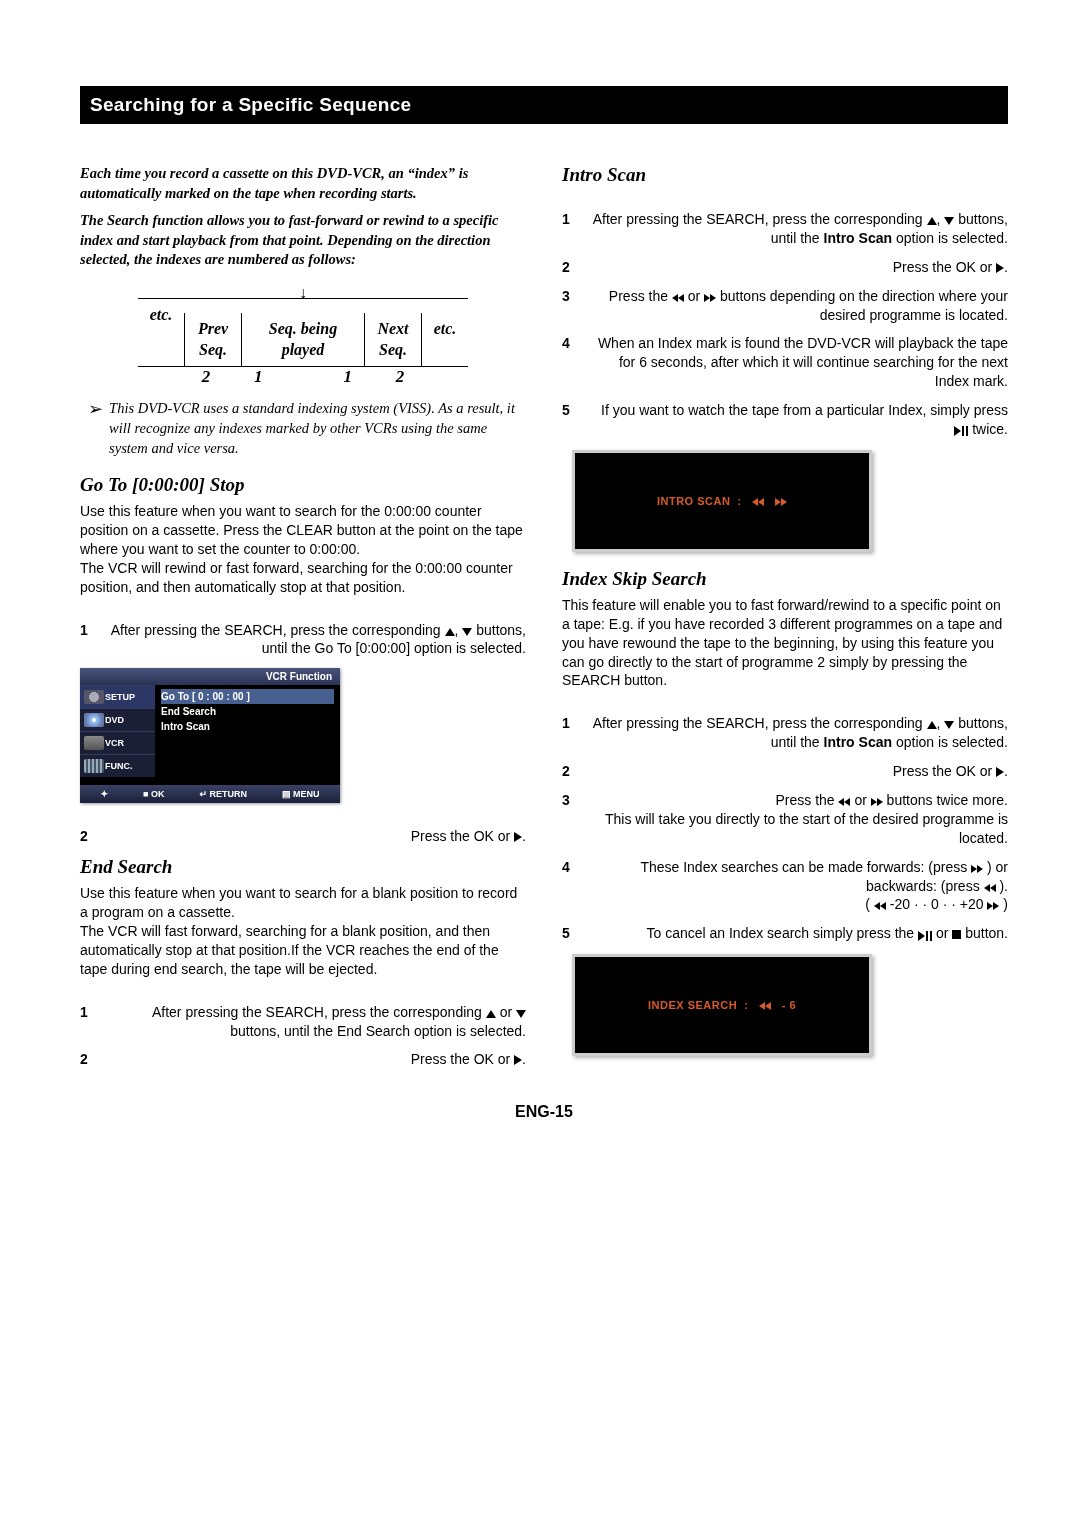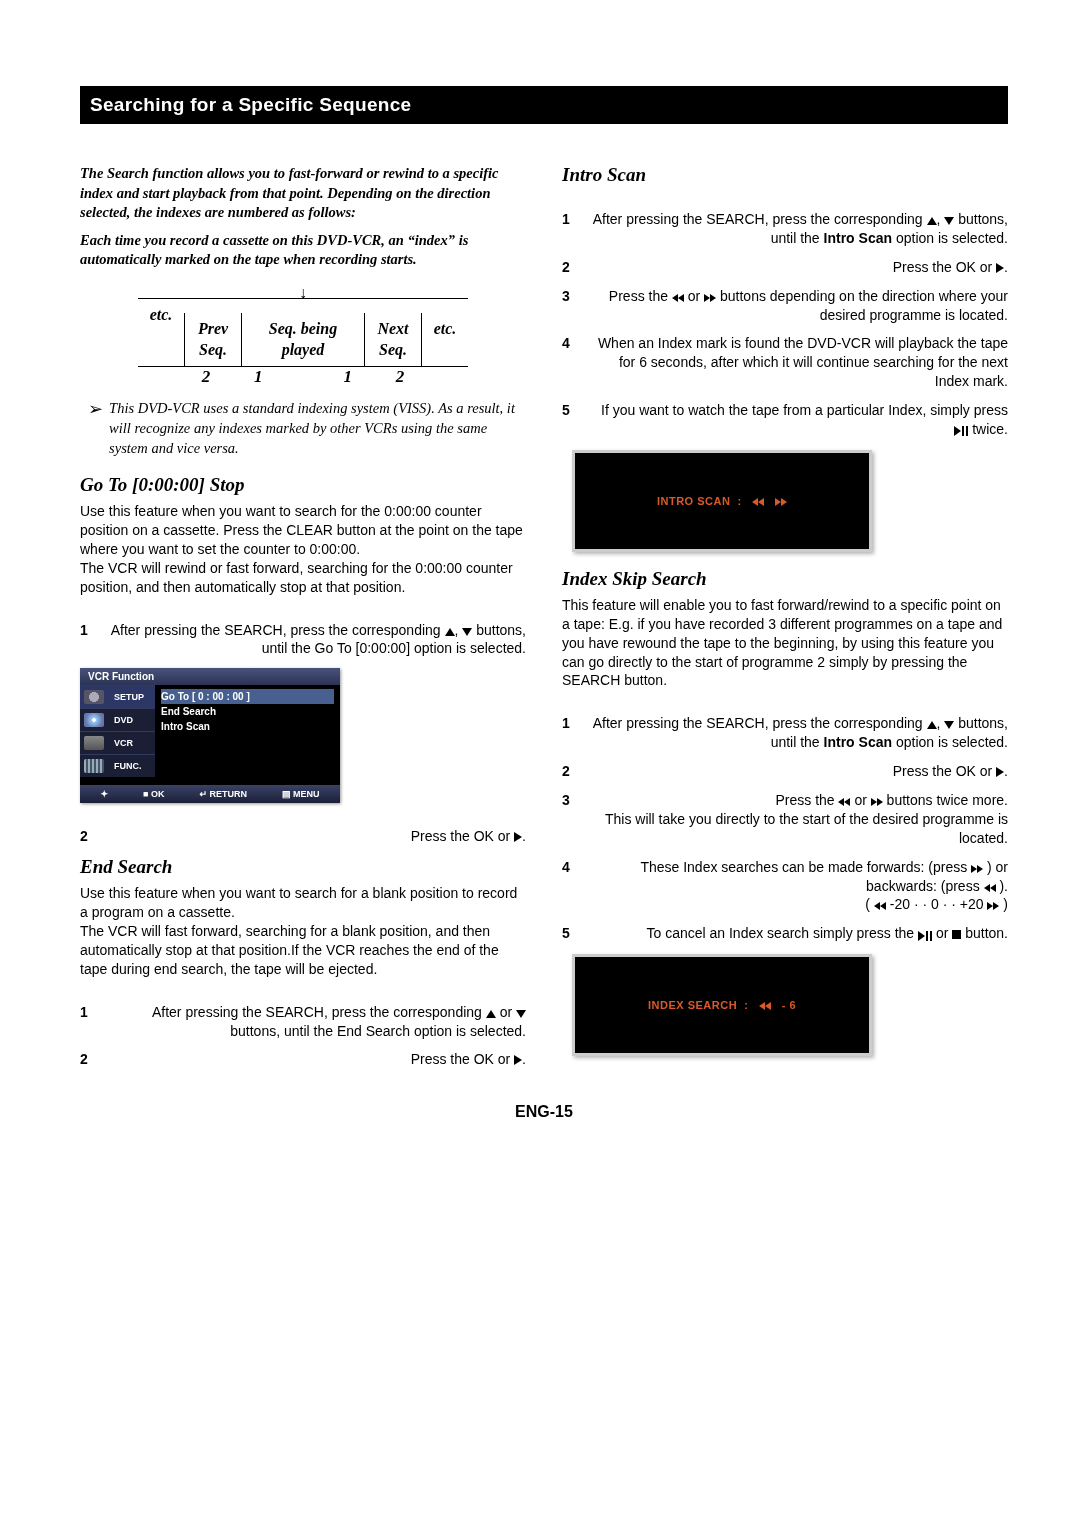--- a/index.html
+++ b/index.html
@@ -129,37 +129,37 @@
   .osd-menu {
     width: 260px;
     margin: 8px 0 12px 0;
     box-shadow: 1px 1px 3px rgba(0,0,0,0.4);
   }
   .osd-header {
     background: linear-gradient(#49537a, #2b3355);
     color: #fff;
     font-size: 10px;
     font-weight: bold;
-    text-align: left;
+    text-align: right;
     padding: 3px 8px;
   }
   .osd-body {
     background: #000;
     display: flex;
     min-height: 100px;
   }
   .osd-left {
     width: 75px;
     display: flex;
     flex-direction: column;
   }
   .osd-tab {
     display: flex;
     align-items: center;
-    gap: 10px;
+    gap: 1px;
     padding: 4px 4px;
     font-size: 9px;
     font-weight: bold;
     color: #fff;
     background: #1b1f35;
     border-top: 1px solid #333a60;
   }
   .osd-tab.active { background: #2d3766; }
   .tab-icon {
     width: 20px;
@@ -251,22 +251,22 @@
 </style>
 </head>
 <body>
 <div class="page">
   <div class="title-bar">Searching for a Specific Sequence</div>
 
   <div class="content">
 
     <div class="col">
 
+      <p class="intro">Each time you record a cassette on this DVD-VCR, an “index” is automatically marked on the tape when recording starts.</p>
       <p class="intro">The Search function allows you to fast-forward or rewind to a specific index and start playback from that point. Depending on the direction selected, the indexes are numbered as follows:</p>
-      <p class="intro">Each time you record a cassette on this DVD-VCR, an “index” is automatically marked on the tape when recording starts.</p>
 
       <div class="diagram">
         <div class="diag-top-arrow">↓</div>
         <div class="diag-cells">
           <div class="diag-cell" style="flex:0 0 42px">etc.</div>
           <div class="diag-cell bl" style="flex:0 0 52px">Prev<br>Seq.</div>
           <div class="diag-cell bl" style="flex:1">Seq. being<br>played</div>
           <div class="diag-cell bl" style="flex:0 0 52px">Next<br>Seq.</div>
           <div class="diag-cell bl" style="flex:0 0 42px">etc.</div>
         </div>

